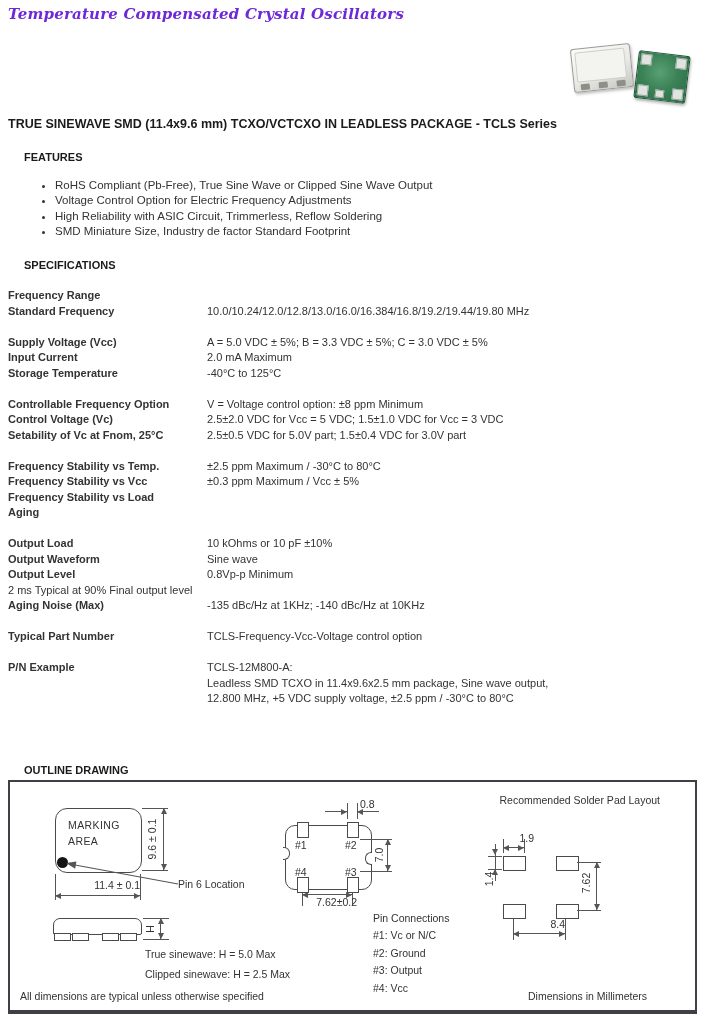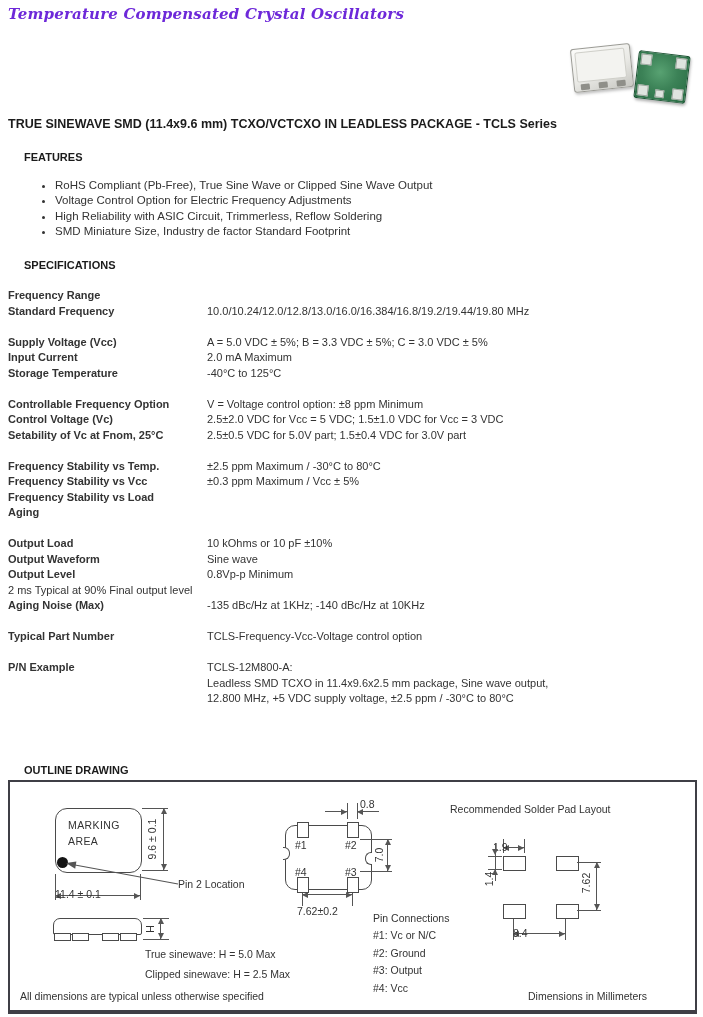--- a/index.html
+++ b/index.html
@@ -45,21 +45,21 @@
     border-left:3px solid transparent;border-right:3px solid transparent;border-bottom:6px solid #555;}
   .dimv::after{content:"";position:absolute;bottom:0;left:-3.5px;width:0;height:0;
     border-left:3px solid transparent;border-right:3px solid transparent;border-top:6px solid #555;}
   .tkh{position:absolute;height:0;border-top:1px solid #555;}
   .tkv{position:absolute;width:0;border-left:1px solid #555;}
   .tri{position:absolute;width:0;height:0;}
   .tri.d{border-left:3px solid transparent;border-right:3px solid transparent;border-top:6px solid #555;}
   .tri.u{border-left:3px solid transparent;border-right:3px solid transparent;border-bottom:6px solid #555;}
   .dlab{position:absolute;font-size:10.5px;color:#333;white-space:nowrap;}
   .rot{transform:rotate(-90deg);text-align:center;white-space:nowrap;}
-  .cen{text-align:left;margin-top:9px;}
+  .cen{text-align:right;}
   .marking{position:absolute;left:58px;top:35px;font-size:10.5px;line-height:16px;letter-spacing:.4px;}
   .pin-dot{position:absolute;left:47px;top:75px;width:11px;height:11px;border-radius:50%;background:#141414;}
   .pinconn{position:absolute;left:363px;top:128px;line-height:17.4px;font-size:10.5px;}
   .z2{z-index:2;}
 </style>
 </head>
 <body>
 
 <div class="page">
 
@@ -197,21 +197,21 @@
     </div>
     <div class="pin-dot"></div>
     <div class="tkh" style="left:132px;top:26px;width:26px;"></div>
     <div class="tkh" style="left:132px;top:88px;width:26px;"></div>
     <div class="dimv" style="left:153px;top:26px;height:62px;"></div>
     <div class="dlab rot" style="left:116px;top:51px;width:52px;">9.6 ± 0.1</div>
     <div class="tkv" style="left:45px;top:92px;height:26px;"></div>
     <div class="tkv" style="left:130px;top:92px;height:26px;"></div>
     <div class="dimh" style="left:45px;top:113px;width:85px;"></div>
     <div class="dlab cen" style="left:45px;top:97px;width:85px;">11.4 ± 0.1</div>
-    <div class="dlab" style="left:168px;top:96px;">Pin 2 Location</div>
+    <div class="dlab" style="left:168px;top:96px;">Pin 6 Location</div>
     <svg style="position:absolute;left:52px;top:78px;" width="118" height="28">
       <line x1="116" y1="24" x2="13" y2="5" stroke="#555" stroke-width="1.2"></line>
       <polygon points="4,3 14.4,1.6 13.2,8.8" fill="#555"></polygon>
     </svg>
 
     <div class="shape" style="left:43px;top:136px;width:87px;height:15px;border-radius:7px 7px 2px 2px;"></div>
     <div class="shape" style="left:44px;top:151px;width:15px;height:6px;border-width:1px;"></div>
     <div class="shape" style="left:62px;top:151px;width:15px;height:6px;border-width:1px;"></div>
     <div class="shape" style="left:92px;top:151px;width:15px;height:6px;border-width:1px;"></div>
     <div class="shape" style="left:110px;top:151px;width:15px;height:6px;border-width:1px;"></div>

